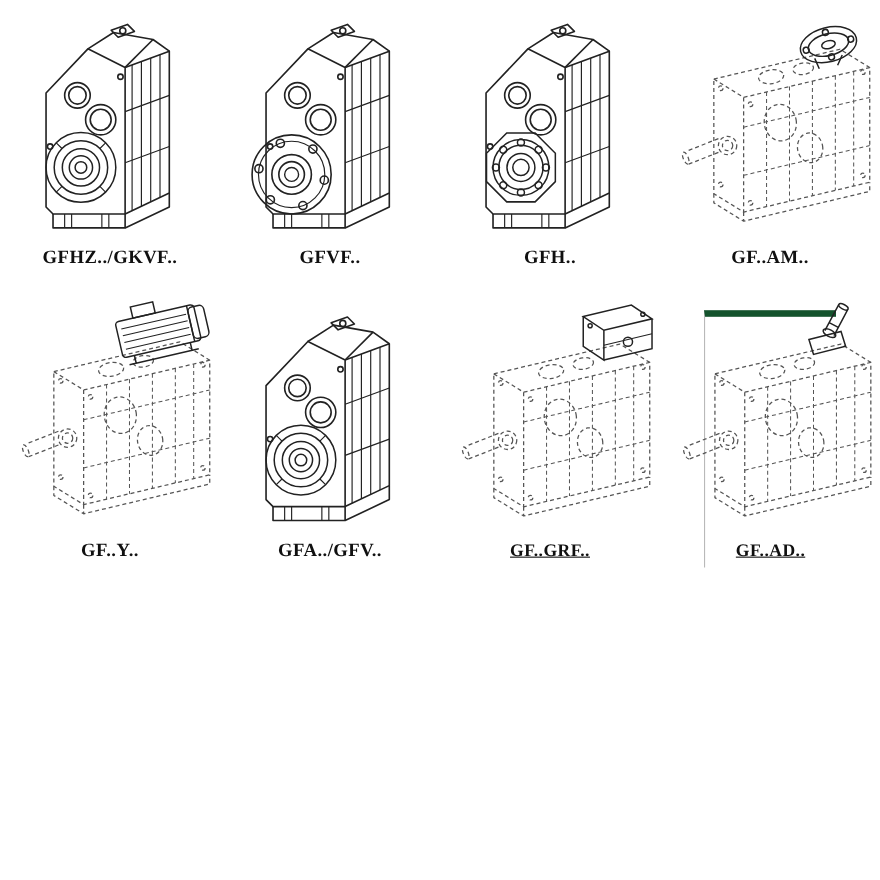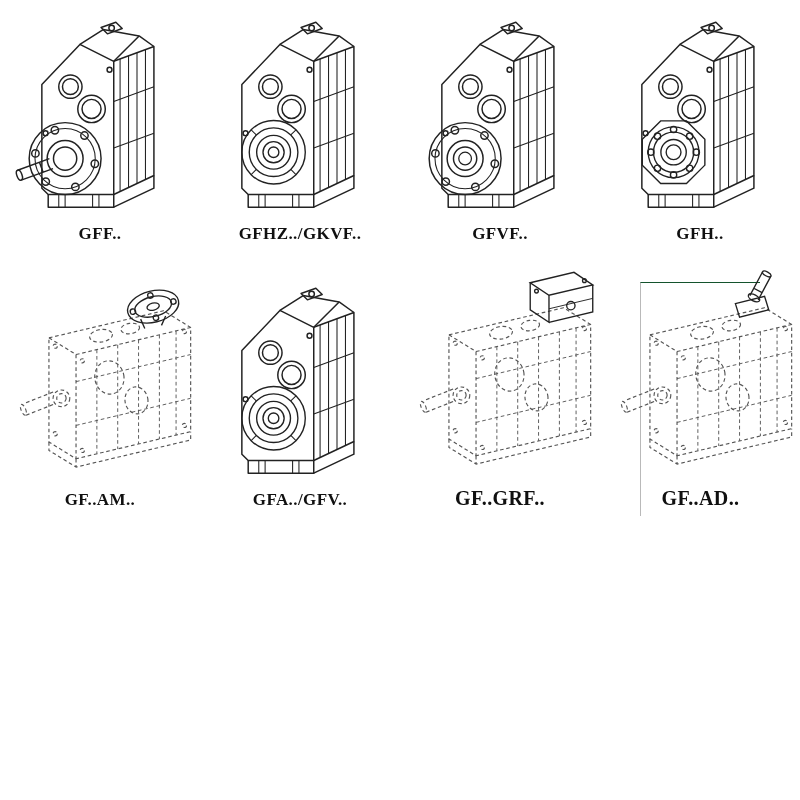--- a/index.html
+++ b/index.html
@@ -17,22 +17,22 @@
   .cell{
     display:flex;flex-direction:column;align-items:center;
     justify-content:flex-end;
     padding-bottom:6px;box-sizing:border-box;
   }
   .cell svg.drawing{flex:0 0 auto;display:block;}
   .label{
     font-weight:bold;font-size:17px;color:#101010;
     letter-spacing:.4px;margin-top:2px;white-space:nowrap;
   }
-  .label.lg{font-size:20px;}
-  .cell.boxed{border-left:1px solid #b9b9b9;border-top:1px solid #14532d;}
+  .label.lg{font-size:16px;text-decoration:underline;}
+  .cell.boxed{border-left:1px solid #b9b9b9;border-top:6px solid #14532d;}
   .defs-holder{position:absolute;width:0;height:0;overflow:hidden;}
 </style>
 </head>
 <body>
 
 <svg class="defs-holder" aria-hidden="true">
  <defs>
 
   <g id="housing" fill="none" stroke="#222" stroke-width="1.4" stroke-linejoin="round">
     <path d="M30 80 L30 178 L36 184 L98 184 L98 58 L66 42 Z"></path>
@@ -198,26 +198,20 @@
       </g>
   <g id="v-dash-ad">
         <use href="#housing-dash"></use>
         <use href="#att-shaft"></use>
       </g>
  </defs>
 </svg>
 
 <div class="grid">
 
-  <figure class="cell">
-    <svg class="drawing" viewBox="0 0 170 210" width="180" height="222">
-        <use href="#v-flange-shaft"></use>
-      </svg>
-    <figcaption class="label">GFF..</figcaption>
-  </figure>
 
   <figure class="cell">
     <svg class="drawing" viewBox="0 0 170 210" width="180" height="222">
         <use href="#v-bore"></use>
       </svg>
     <figcaption class="label">GFHZ../GKVF..</figcaption>
   </figure>
 
 
   <figure class="cell">
@@ -235,20 +229,26 @@
   </figure>
 
 
   <figure class="cell">
     <svg class="drawing" viewBox="0 0 190 210" width="198" height="219">
         <use href="#v-dash-am"></use>
       </svg>
     <figcaption class="label">GF..AM..</figcaption>
   </figure>
 
+  <figure class="cell">
+    <svg class="drawing" viewBox="0 0 190 210" width="198" height="219">
+        <use href="#v-dash-y"></use>
+      </svg>
+    <figcaption class="label">GF..Y..</figcaption>
+  </figure>
 
 
   <figure class="cell">
     <svg class="drawing" viewBox="0 0 170 210" width="180" height="222">
         <use href="#v-bore"></use>
       </svg>
     <figcaption class="label">GFA../GFV..</figcaption>
   </figure>
 
   <figure class="cell">

